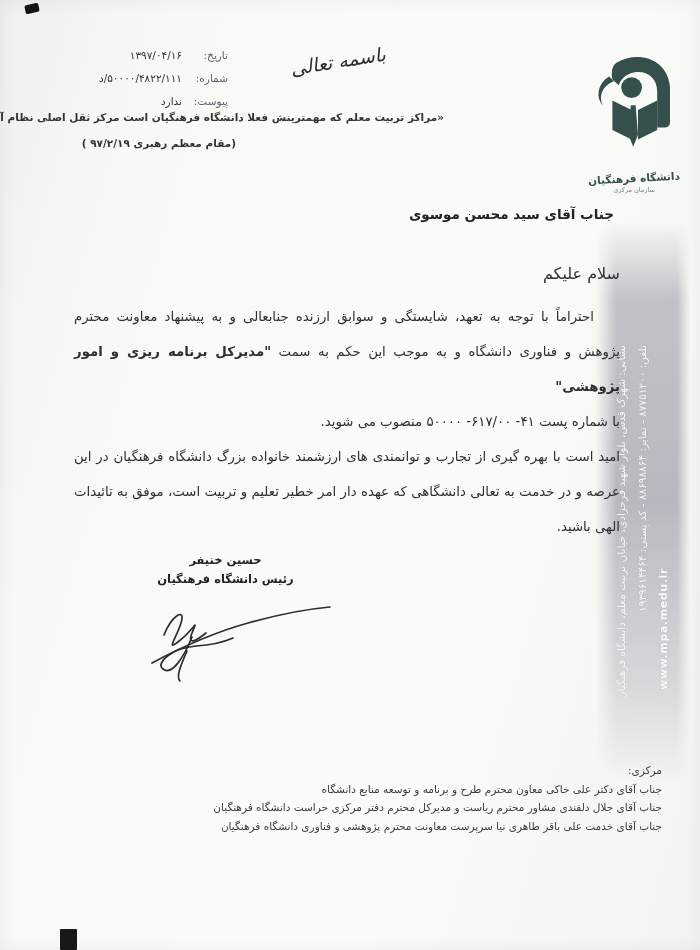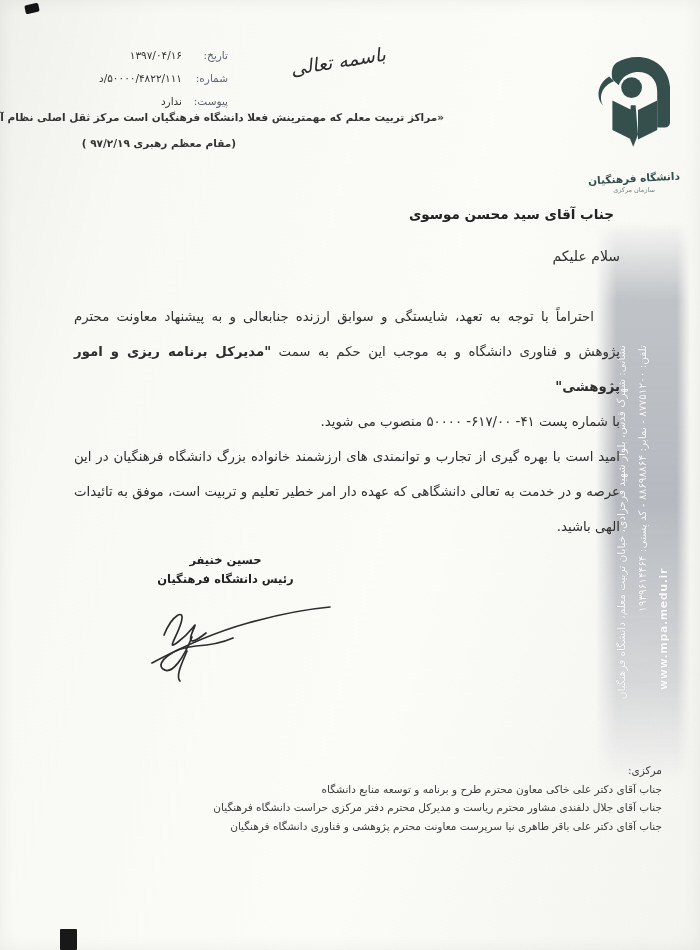--- a/index.html
+++ b/index.html
@@ -31,21 +31,21 @@
   .logo-sub{font-size:6.5px;color:#6f8581;margin-top:2px;}
 
   
   .quote-text{position:absolute;top:111px;right:256px;direction:rtl;white-space:nowrap;
               font-size:10.5px;font-weight:bold;color:#333;}
   .quote-attr{position:absolute;top:137px;right:464px;direction:rtl;white-space:nowrap;
               font-size:10.5px;font-weight:600;color:#333;}
 
   
   .addressee{position:absolute;top:206px;right:86px;direction:rtl;font-size:13.5px;font-weight:bold;color:#222;}
-  .salutation{position:absolute;top:248px;right:80px;direction:rtl;font-size:14px;}
+  .salutation{position:absolute;top:264px;right:80px;direction:rtl;font-size:16px;}
   .body{position:absolute;top:299px;right:80px;left:74px;direction:rtl;
         font-size:13.3px;line-height:35px;color:#2e2e2e;}
   .line{text-align:right;}
   .line.j{text-align:justify;text-align-last:justify;}
   .line.indent{text-indent:26px;}
   .b{font-weight:bold;}
 
   
   .sig{position:absolute;top:551px;left:133px;width:185px;text-align:center;
        direction:rtl;font-size:11.5px;font-weight:bold;line-height:19px;color:#222;}
@@ -143,16 +143,16 @@
         <path d="M62 54 C54 74 42 93 33 86 C25 80 42 65 66 63 C82 62 94 59 103 55"></path>
         <path d="M57 68 C50 84 46 94 50 98"></path>
       </g>
     </svg>
   </div>
 
   <div class="cc">
     <div>مرکزی:</div>
     <div>جناب آقای دکتر علی خاکی معاون محترم طرح و برنامه و توسعه منابع دانشگاه</div>
     <div>جناب آقای جلال  دلفندی مشاور محترم ریاست و مدیرکل محترم دفتر مرکزی حراست دانشگاه فرهنگیان</div>
-    <div>جناب آقای دکتر علی باقر  طاهری نیا  سرپرست معاونت محترم  پژوهشی و فناوری دانشگاه فرهنگیان</div>
+    <div>جناب آقای خدمت علی باقر  طاهری نیا  سرپرست معاونت محترم  پژوهشی و فناوری دانشگاه فرهنگیان</div>
   </div>
 
 </div>
 
 </body></html>

